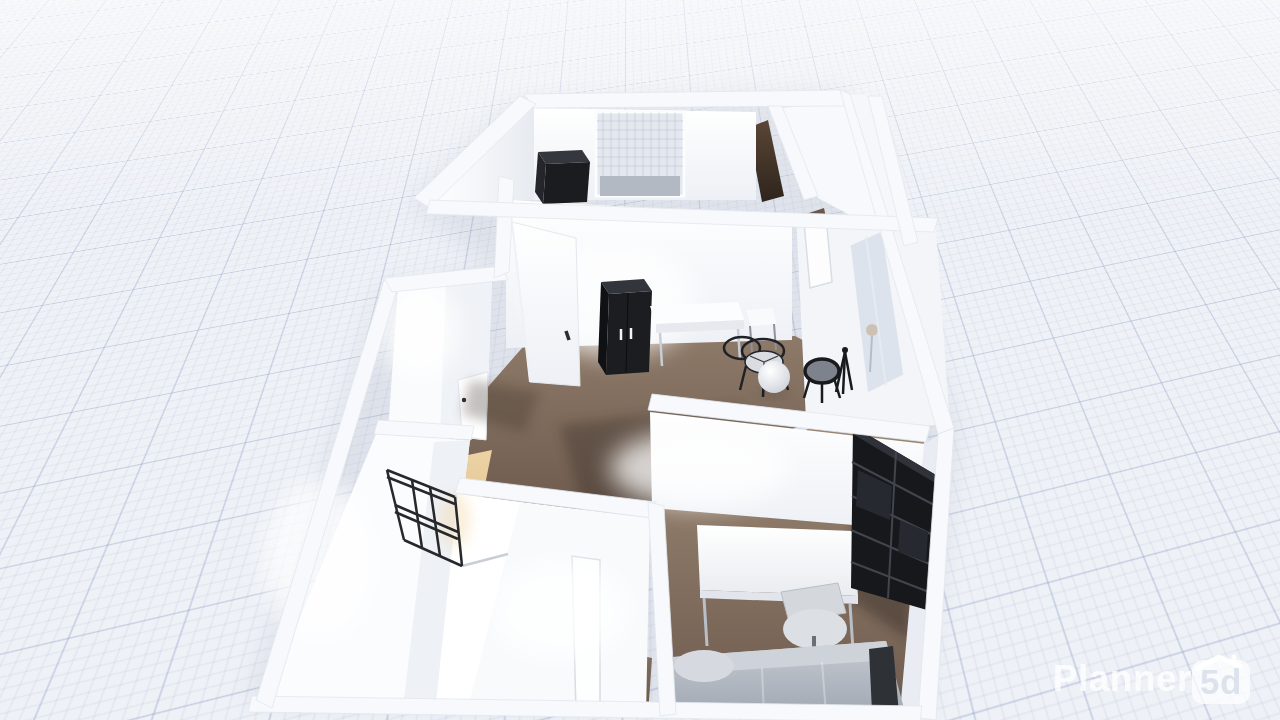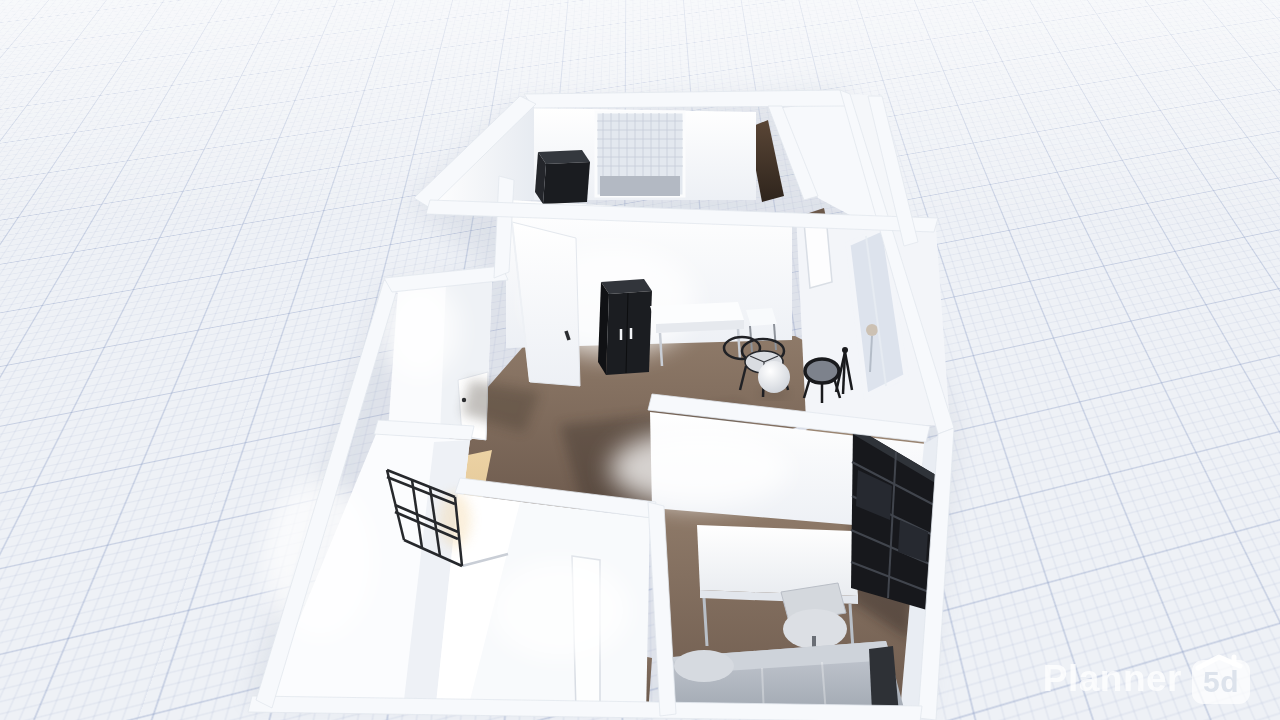--- a/index.html
+++ b/index.html
@@ -15,32 +15,32 @@
       repeating-linear-gradient(90deg, rgba(125,145,190,0.28) 0 1px, transparent 1px 64px),
       repeating-linear-gradient(0deg,  rgba(125,145,190,0.28) 0 1px, transparent 1px 64px),
       repeating-linear-gradient(90deg, rgba(125,145,190,0.10) 0 1px, transparent 1px 8px),
       repeating-linear-gradient(0deg,  rgba(125,145,190,0.10) 0 1px, transparent 1px 8px);
     transform:perspective(1100px) rotateX(54deg) rotateZ(-16deg);
     transform-origin:48% 42%;
   }
   .sky-glow{position:absolute;inset:0;background:linear-gradient(180deg,rgba(255,255,255,0.55),rgba(255,255,255,0) 32%);pointer-events:none;}
   svg.scene{position:absolute;left:0;top:0;}
   .watermark{
-    position:absolute;right:30px;bottom:16px;display:flex;align-items:center;gap:10px;
+    position:absolute;right:30px;bottom:16px;display:flex;align-items:center;gap:0;
     pointer-events:none;
   }
   .wm-text{
     color:rgba(255,255,255,0.78);font-size:37px;font-weight:bold;letter-spacing:0.5px;
   }
   .wm-logo{position:relative;width:58px;height:50px;}
   .wm-box{
     position:absolute;left:0;bottom:0;width:58px;height:44px;border-radius:11px;
     background:rgba(255,255,255,0.72);display:flex;align-items:center;justify-content:center;
   }
-  .wm-5d{font-size:30px;font-weight:bold;color:#dde3ec;letter-spacing:0.5px;}
+  .wm-5d{font-size:35px;font-weight:bold;color:#dde3ec;letter-spacing:0.5px;}
   .wm-roof{position:absolute;left:0;top:0;width:58px;height:18px;}
 </style>
 </head>
 <body>
 
 <div class="stage">
   <div class="grid-plane"></div>
   <div class="sky-glow"></div>
 
   <svg class="scene" width="1280" height="720" viewBox="0 0 1280 720">

